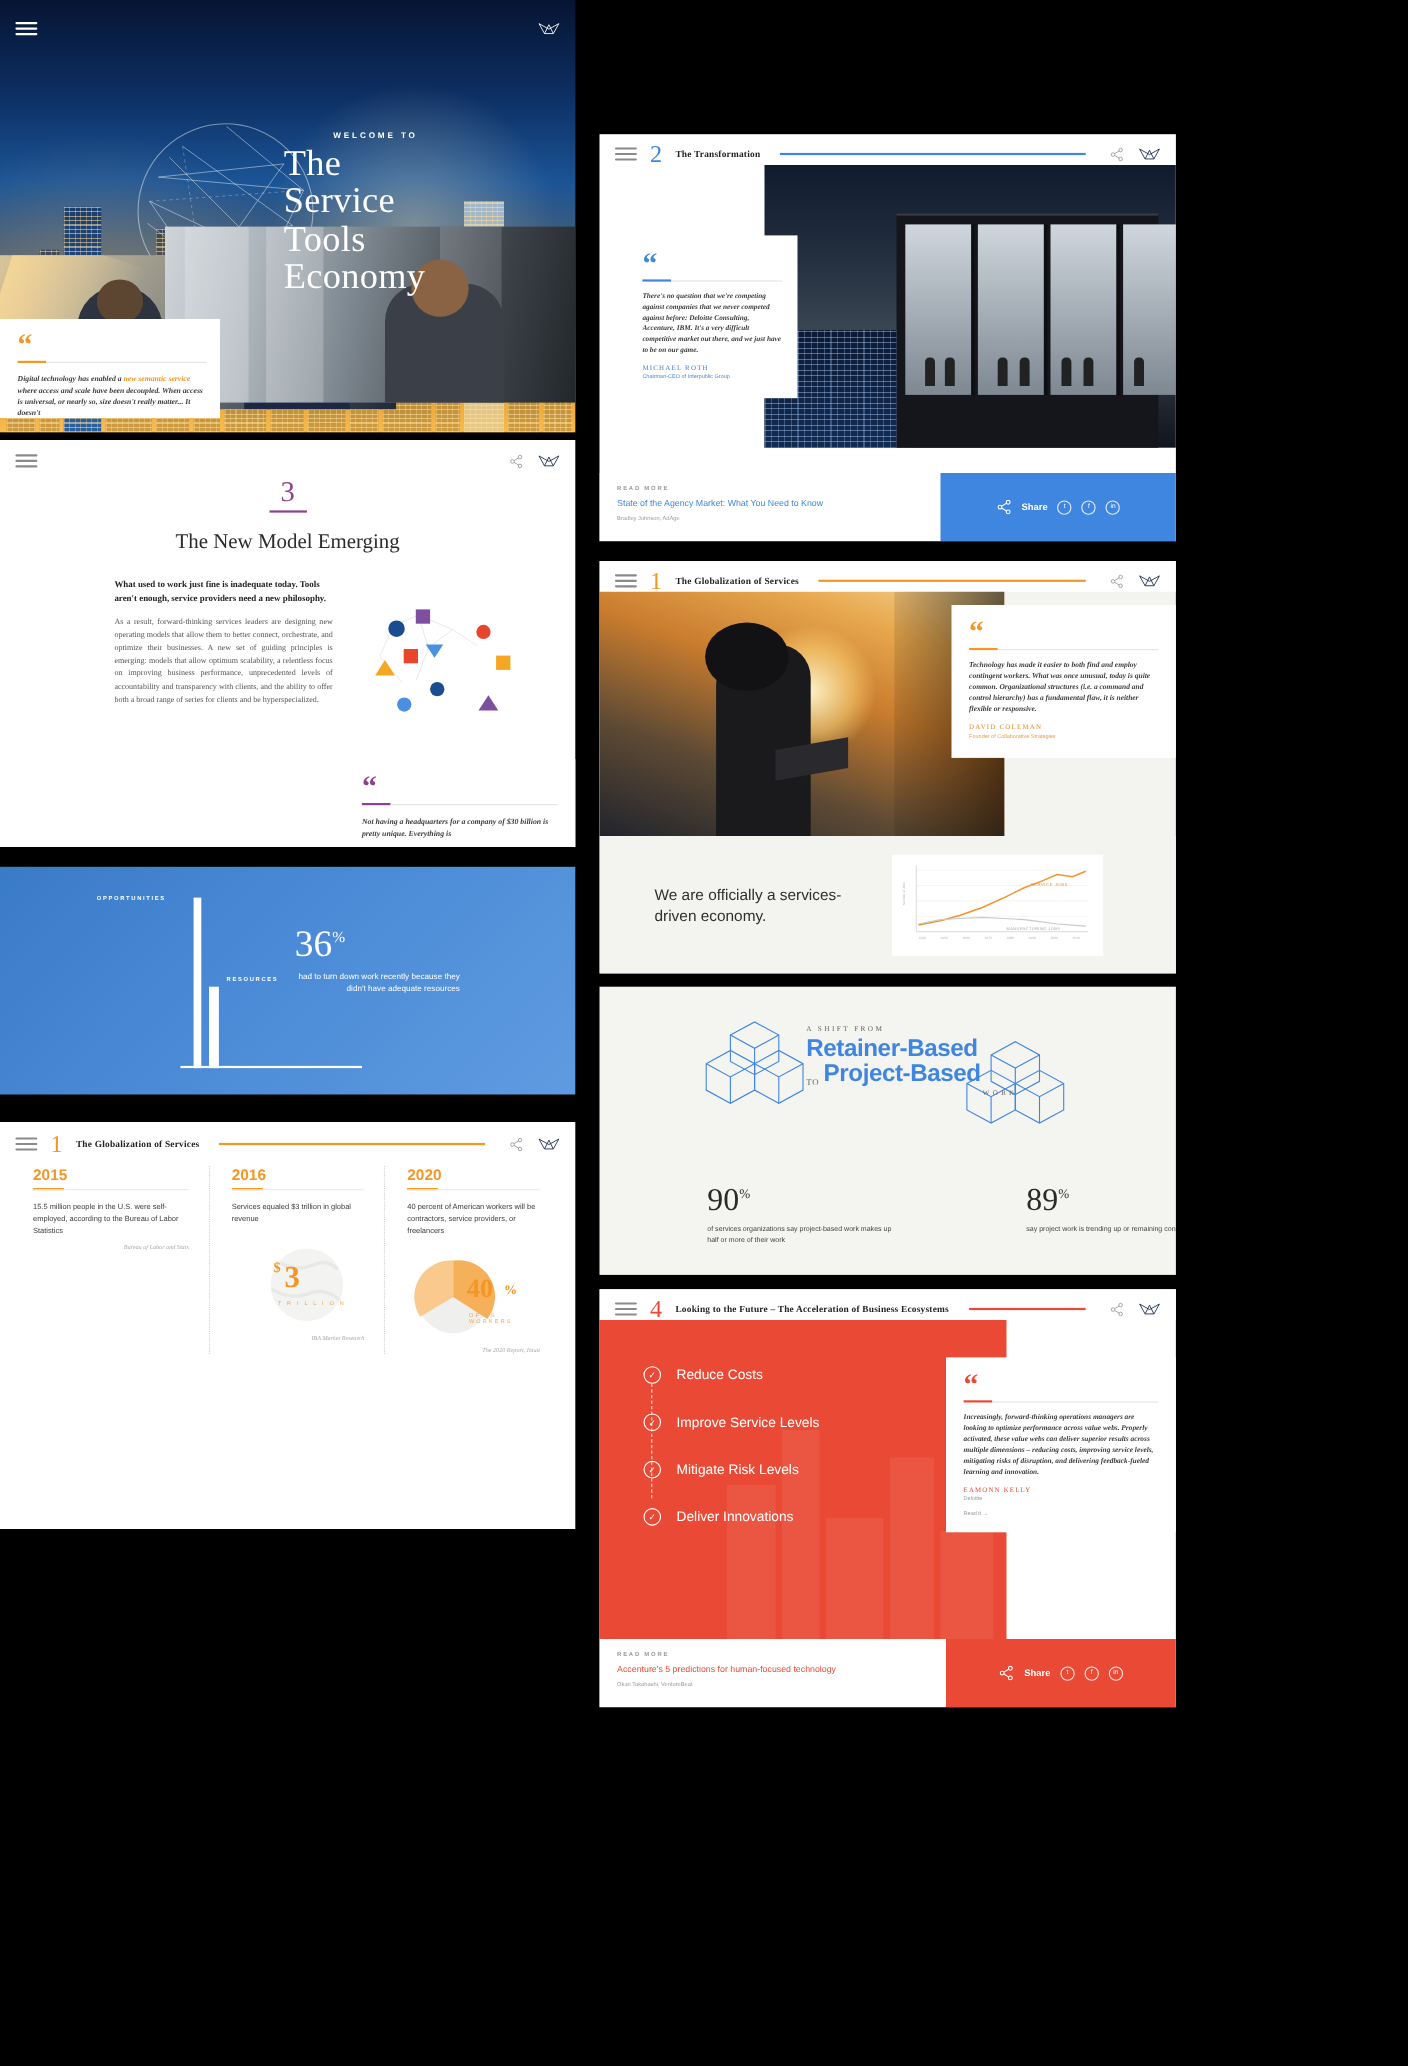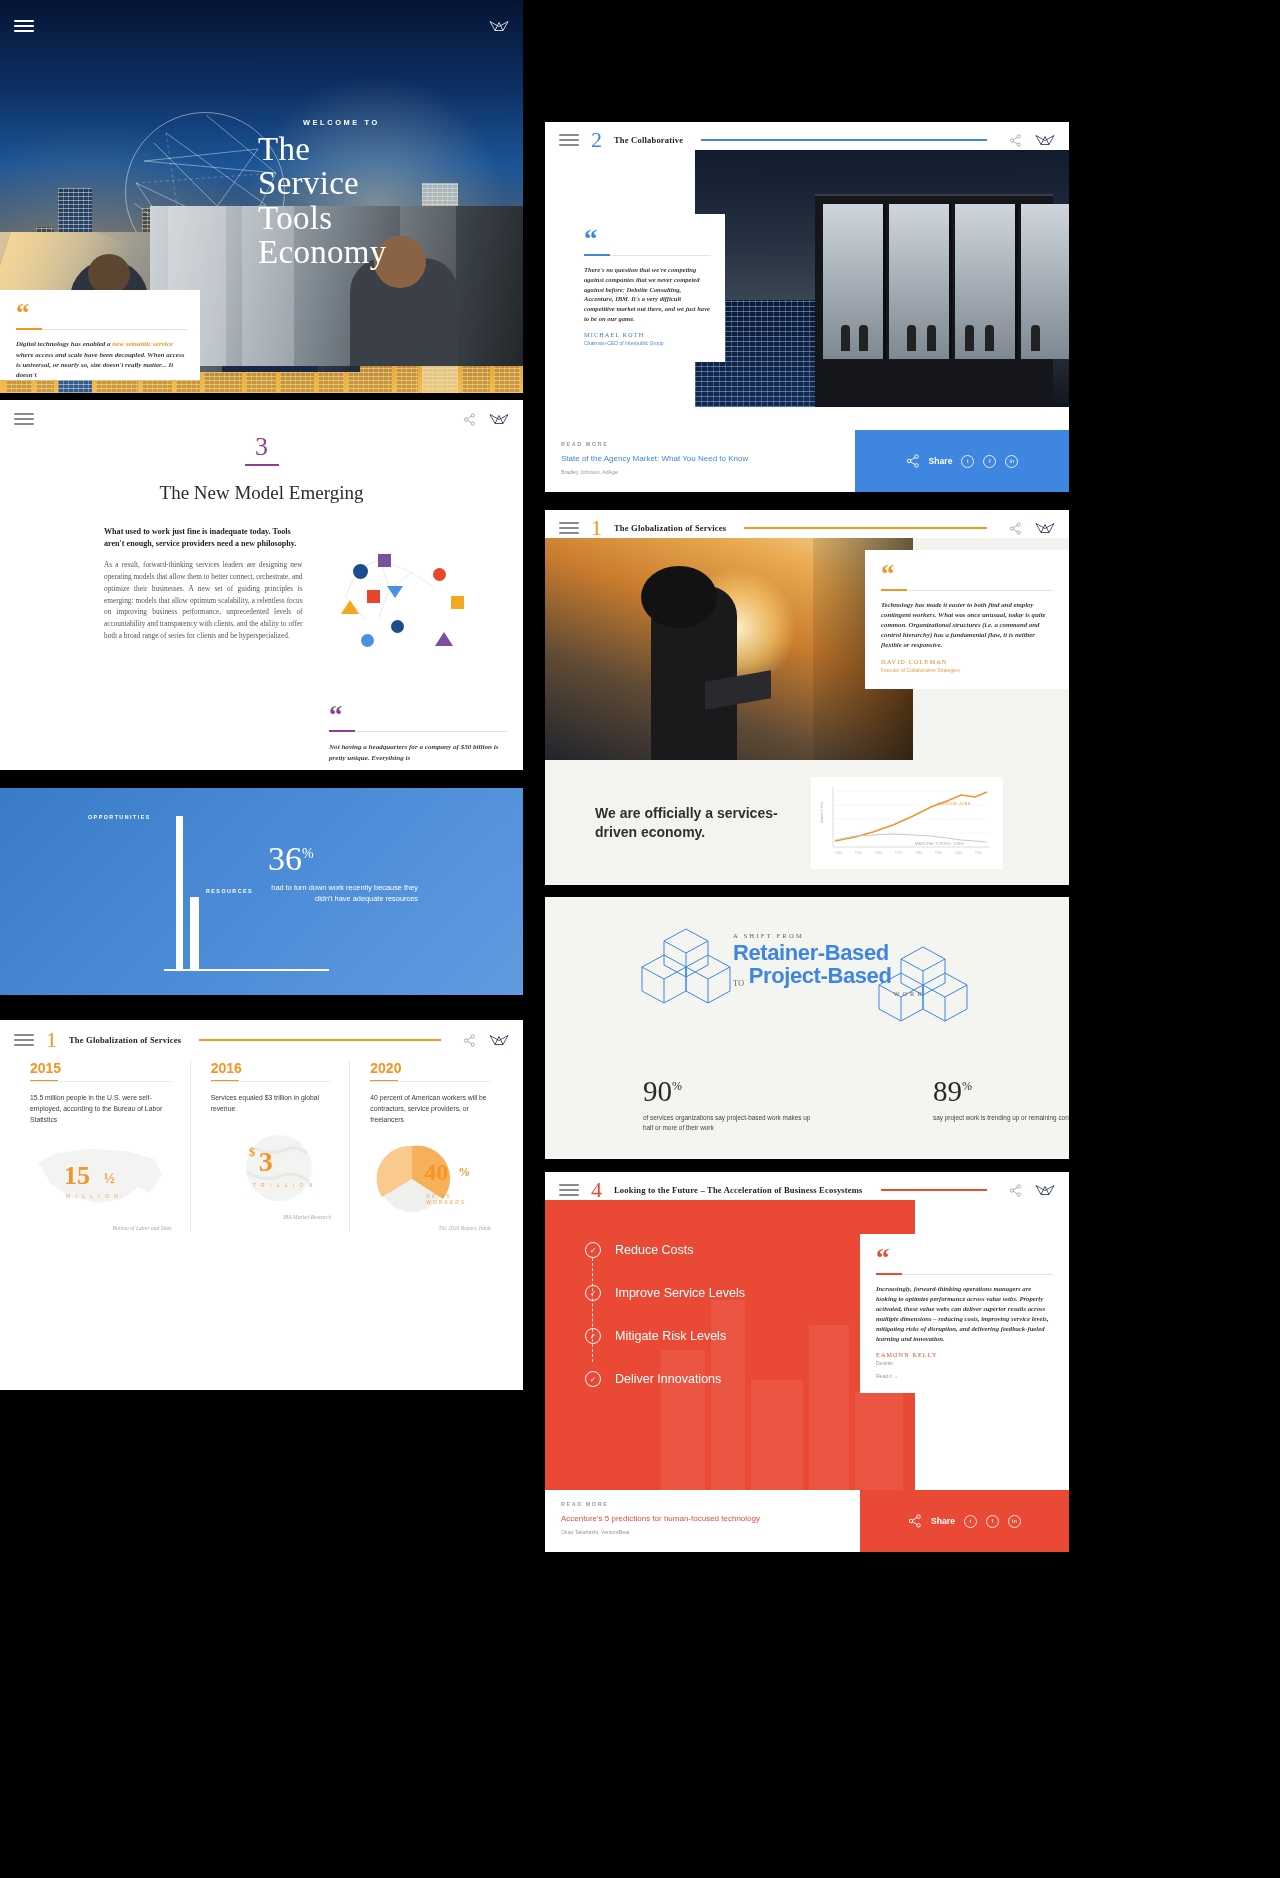--- a/index.html
+++ b/index.html
@@ -142,21 +142,21 @@
     background:radial-gradient(circle, rgba(255,246,205,.95) 0%, rgba(255,215,120,.55) 45%, rgba(255,200,90,0) 70%); }
   #glob-photo .person { position:absolute; left:106px; top:48px; width:86px; height:174px; background:#1a1a1c; border-radius:36px 30px 0 0; }
   #glob-photo .hair { position:absolute; left:96px; top:28px; width:76px; height:62px; border-radius:50%; background:#121214; }
   #glob-photo .lap { position:absolute; left:160px; top:138px; width:66px; height:28px; background:#2a2a2e; transform:skewY(-10deg); }
   #glob-photo .cols { position:absolute; right:0; top:0; bottom:0; width:100px; background:linear-gradient(90deg,rgba(0,0,0,.1),rgba(0,0,0,.6)); }
   #glob-quote { position:absolute; left:320px; top:40px; width:204px; background:#fff; padding:15px 16px 16px 16px; }
   #glob-quote .quote-body { font-size:6.8px; }
   #glob-quote .qname { font-size:6.3px; color:#e08a28; letter-spacing:1.1px; }
   #glob-quote .qrole { font-size:5px; color:#e8a04a; }
   #glob-bottom { position:absolute; left:0; bottom:0; width:100%; height:125px; background:#f3f3f0; display:flex; align-items:center; }
-  #glob-bottom .headline { font-size:14px; line-height:1.35; color:#2f2f2f; padding-left:50px; width:250px;font-weight:bold; }
+  #glob-bottom .headline { font-size:14px; line-height:1.35; color:#2f2f2f; padding-left:50px; width:250px; }
   #glob-chart { width:192px; height:92px; background:#fff; margin-left:16px; position:relative; padding:8px; }
 
   
   #retainer { left:545px; top:897px; width:524px; height:262px; background:#f4f4f0; }
   .iso { position:absolute; }
   .iso svg { display:block; }
   #retainer .shiftlbl { font-family:"Liberation Serif", serif; font-size:6.6px; letter-spacing:2.2px; color:#666; }
   #retainer .rb { font-size:22px; font-weight:bold; color:#3f86e0; line-height:1.04; letter-spacing:-.4px; }
   #retainer .to { font-family:"Liberation Serif", serif; font-size:8px; color:#666; letter-spacing:.6px; }
   #retainer .worklbl { font-family:"Liberation Serif", serif; font-size:6.4px; letter-spacing:3px; color:#666; }
@@ -356,28 +356,20 @@
       </svg>
     </span>
   </div>
   <div class="grid">
 
     <div class="cell">
       <div class="yr">2015</div>
       <div class="yr-rule"></div>
         <div class="yr-rule-l"></div>
       <div class="desc">15.5 million people in the U.S. were self-employed, according to the Bureau of Labor Statistics</div>
-      <div class="viz">
-        <svg width="140" height="76" viewBox="0 0 140 76" style="position:absolute;left:0;top:0;">
-          <path d="M8 22 L26 12 L60 8 L96 10 L124 18 L132 34 L120 52 L108 46 L92 58 L70 62 L40 56 L22 44 Z" fill="#f3f3f1"></path>
-        </svg>
-        <span class="vnum">15</span>
-        <span class="vnum" style="left:74px;top:30px;font-size:14px;">½</span>
-        <span class="vsub">M I L L I O N</span>
-      </div>
       <div class="src">Bureau of Labor and Stats</div>
     </div>
 
     <div class="cell">
       <div class="yr">2016</div>
       <div class="yr-rule"></div>
         <div class="yr-rule-l"></div>
       <div class="desc">Services equaled $3 trillion in global revenue</div>
       <div class="viz">
         <svg width="100" height="76" viewBox="0 0 100 76" style="position:absolute;left:18px;top:0;">
@@ -428,21 +420,21 @@
 </div>
 
 <div class="panel" id="trans">
   <div class="topbar">
     <span class="hamburger">
         <i></i>
         <i></i>
         <i></i>
       </span>
     <span class="secnum" style="color:#3f86e0;">2</span>
-    <span class="sectitle">The Collaborative</span>
+    <span class="sectitle">The Transformation</span>
     <span class="rule" style="background:#3f86e0;"></span>
     <span class="icons">
       <svg class="share-ico" viewBox="0 0 16 16">
         <g fill="none" stroke="#9a9a9a" stroke-width="1">
             <circle cx="12" cy="3" r="2"></circle>
             <circle cx="3.5" cy="8" r="2"></circle>
             <circle cx="12" cy="13" r="2"></circle>
             <path d="M5.3 7 L10.3 4 M5.3 9 L10.3 12"></path>
           </g>
       </svg>

